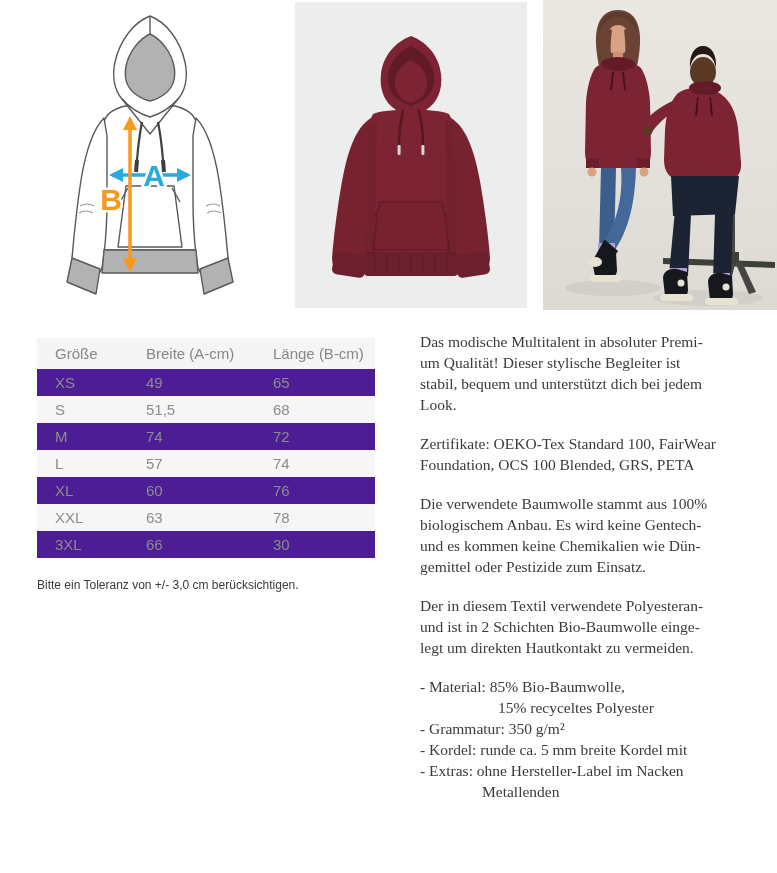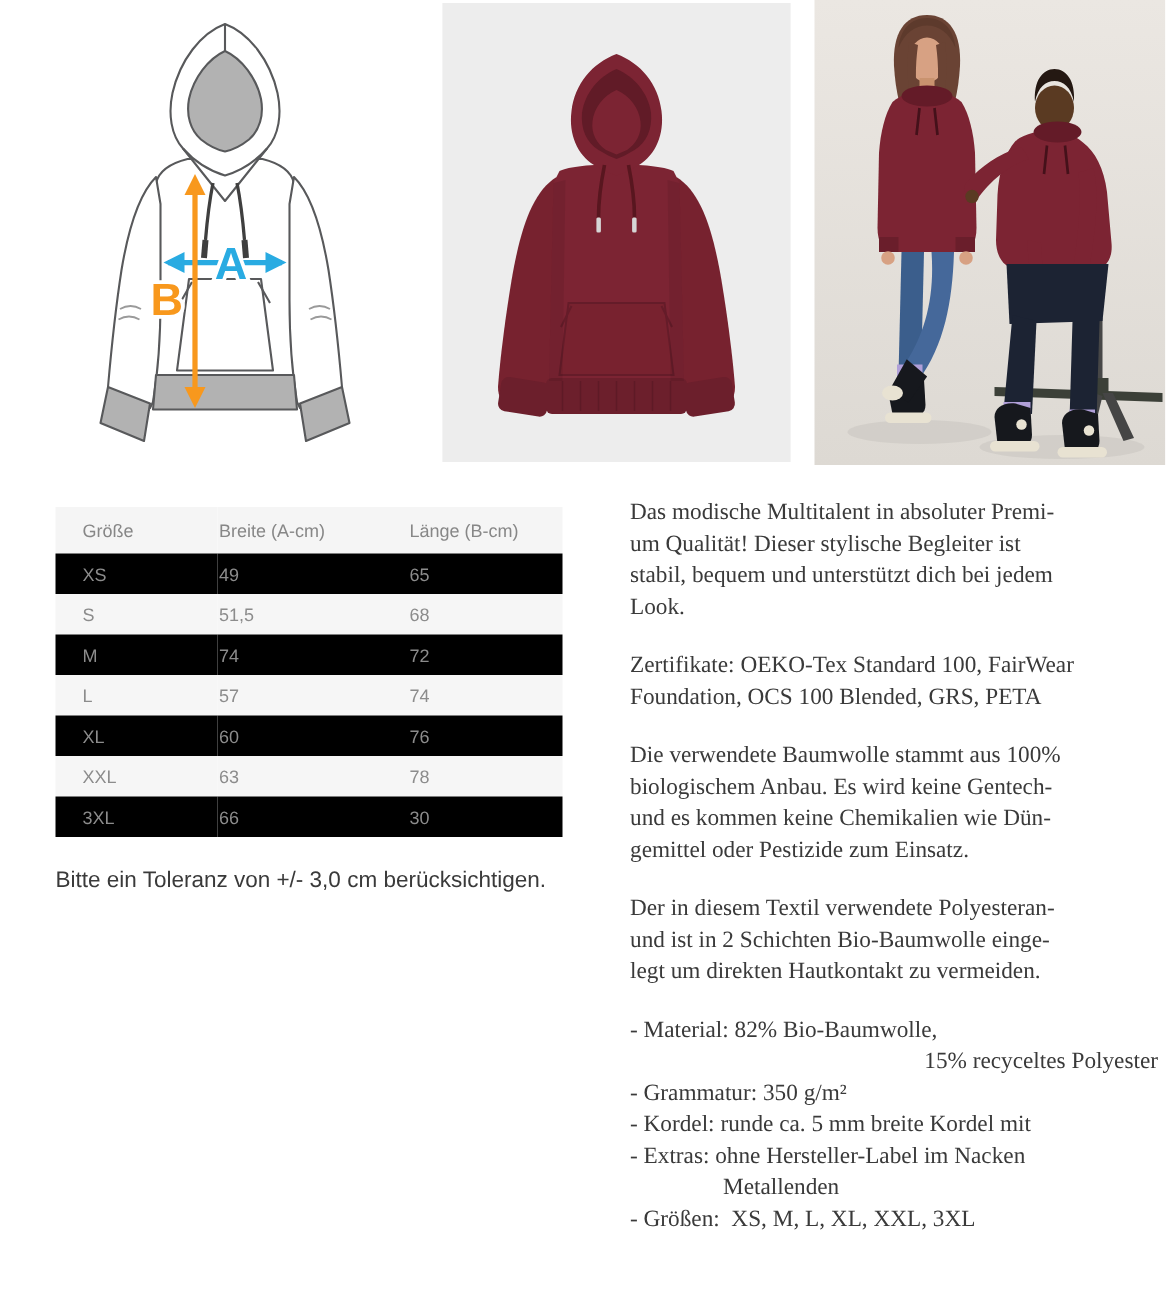--- a/index.html
+++ b/index.html
@@ -8,39 +8,39 @@
 
   
   .diagram-panel{position:absolute;left:30px;top:10px;width:240px;height:295px;background:#ffffff;}
   .product-panel{position:absolute;left:295px;top:2px;width:232px;height:306px;background:#ededed;}
   .models-panel{position:absolute;left:543px;top:0;width:234px;height:310px;
                 background:linear-gradient(#ebe7e2,#ddd9d3);}
   .panel-svg{display:block;width:100%;height:100%;}
 
   
   .size-table{position:absolute;left:37px;top:338px;width:338px;border-collapse:collapse;
-              table-layout:fixed;font-size:12px;color:#8c8c8c;}
+              table-layout:fixed;font-size:15px;color:#8c8c8c;}
   .size-table col.c1{width:108px}
   .size-table col.c2{width:127px}
   .size-table col.c3{width:103px}
   .size-table th{font-weight:normal;text-align:left;height:29px;background:#f5f5f5;color:#878787;}
   .size-table td{height:25px;}
   .size-table th:first-child,.size-table td:first-child{padding-left:18px;}
-  .size-table tr.dark td{background:#000000;}
+  .size-table tr.dark td{background:#4c1d95;}
   .size-table tr.light td{background:#f6f6f6;}
 
-  .tolerance-note{position:absolute;left:37px;top:578px;font-size:15px;color:#3a3a3a;}
+  .tolerance-note{position:absolute;left:37px;top:578px;font-size:12px;color:#3a3a3a;}
 
   
   .description{position:absolute;left:420px;top:331px;width:352px;font-size:15.5px;
                line-height:21px;color:#3a3a3a;}
   .description .para{margin:0 0 18px 0;}
   .description .line{white-space:pre-wrap;font-family:Liberation Serif, serif;}
   .specs .line{white-space:pre-wrap;}
-  .specs .indent-a{padding-left:78px;text-align:right;}
+  .specs .indent-a{padding-left:78px;}
   .specs .indent-b{padding-left:62px;}
 </style>
 </head>
 <body>
 
 <div class="page">
 
   <div class="diagram-panel">
     <svg class="panel-svg" viewBox="0 0 240 295">
       <g stroke="#58595b" stroke-width="1.4" fill="#ffffff" stroke-linejoin="round">
@@ -277,23 +277,22 @@
       <div class="line">biologischem Anbau. Es wird keine Gentech-</div>
       <div class="line">und es kommen keine Chemikalien wie Dün-</div>
       <div class="line">gemittel oder Pestizide zum Einsatz.</div>
     </div>
     <div class="para">
       <div class="line">Der in diesem Textil verwendete Polyesteran-</div>
       <div class="line">und ist in 2 Schichten Bio-Baumwolle einge-</div>
       <div class="line">legt um direkten Hautkontakt zu vermeiden.</div>
     </div>
     <div class="para specs">
-      <div class="line">- Material: 82% Bio-Baumwolle,</div>
+      <div class="line">- Material: 85% Bio-Baumwolle,</div>
       <div class="line indent-a">15% recyceltes Polyester</div>
       <div class="line">- Grammatur: 350 g/m²</div>
       <div class="line">- Kordel: runde ca. 5 mm breite Kordel mit</div>
       <div class="line">- Extras: ohne Hersteller-Label im Nacken</div>
       <div class="line indent-b">Metallenden</div>
-      <div class="line">- Größen:  XS, M, L, XL, XXL, 3XL</div>
     </div>
   </div>
 
 </div>
 
 </body></html>

